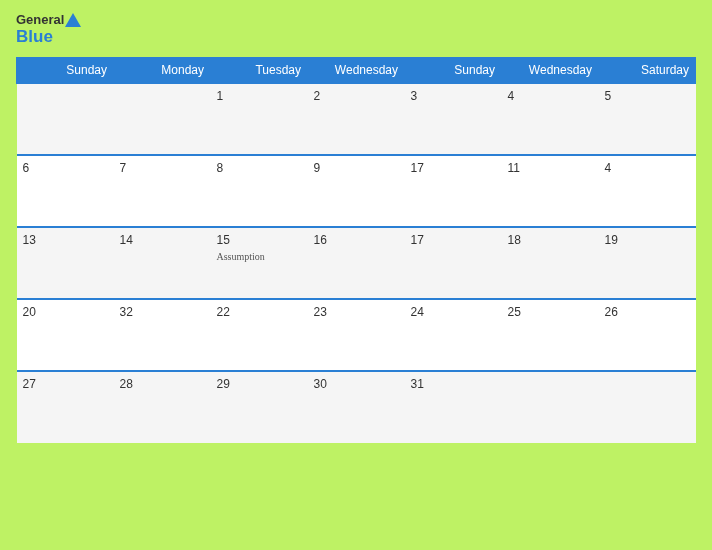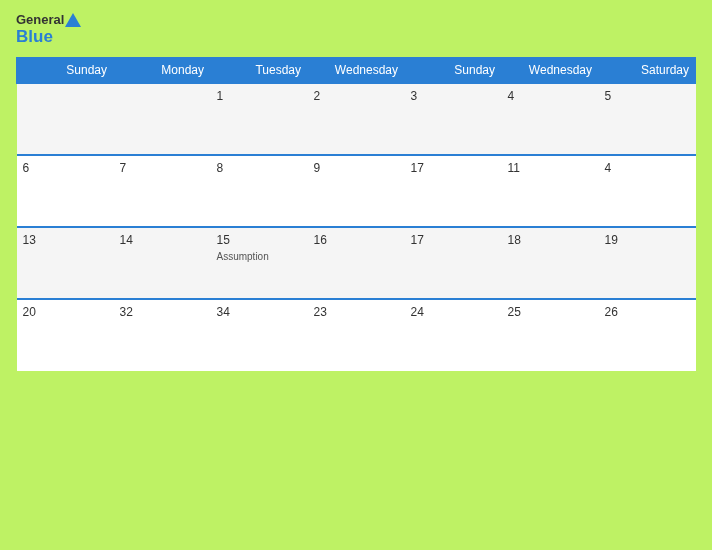--- a/index.html
+++ b/index.html
@@ -97,20 +97,21 @@
     }
     .day-num {
       font-size: 12px;
       color: #333;
       display: block;
       margin-bottom: 2px;
     }
     .holiday {
       font-size: 10px;
       color: #555;
+      font-family: Liberation Serif, serif;
     }
   </style>
 </head>
 <body>
 
 <div class="page">
   <div class="header">
     <div class="logo">
         <div style="display: flex; flex-direction: column;">
           <div style="display: flex; align-items: center;">
@@ -201,30 +202,49 @@
           </td>
         </tr>
         <tr>
           <td>
             <span class="day-num">20</span>
           </td>
           <td>
             <span class="day-num">32</span>
           </td>
           <td>
-            <span class="day-num">34</span>
+            <span class="day-num">22</span>
           </td>
           <td>
             <span class="day-num">23</span>
           </td>
           <td>
             <span class="day-num">24</span>
           </td>
           <td>
             <span class="day-num">25</span>
           </td>
           <td>
             <span class="day-num">26</span>
           </td>
+        </tr>
+        <tr>
+          <td>
+            <span class="day-num">27</span>
+          </td>
+          <td>
+            <span class="day-num">28</span>
+          </td>
+          <td>
+            <span class="day-num">29</span>
+          </td>
+          <td>
+            <span class="day-num">30</span>
+          </td>
+          <td>
+            <span class="day-num">31</span>
+          </td>
+          <td></td>
+          <td></td>
         </tr>
       </tbody>
   </table>
 </div>
 
 </body></html>

